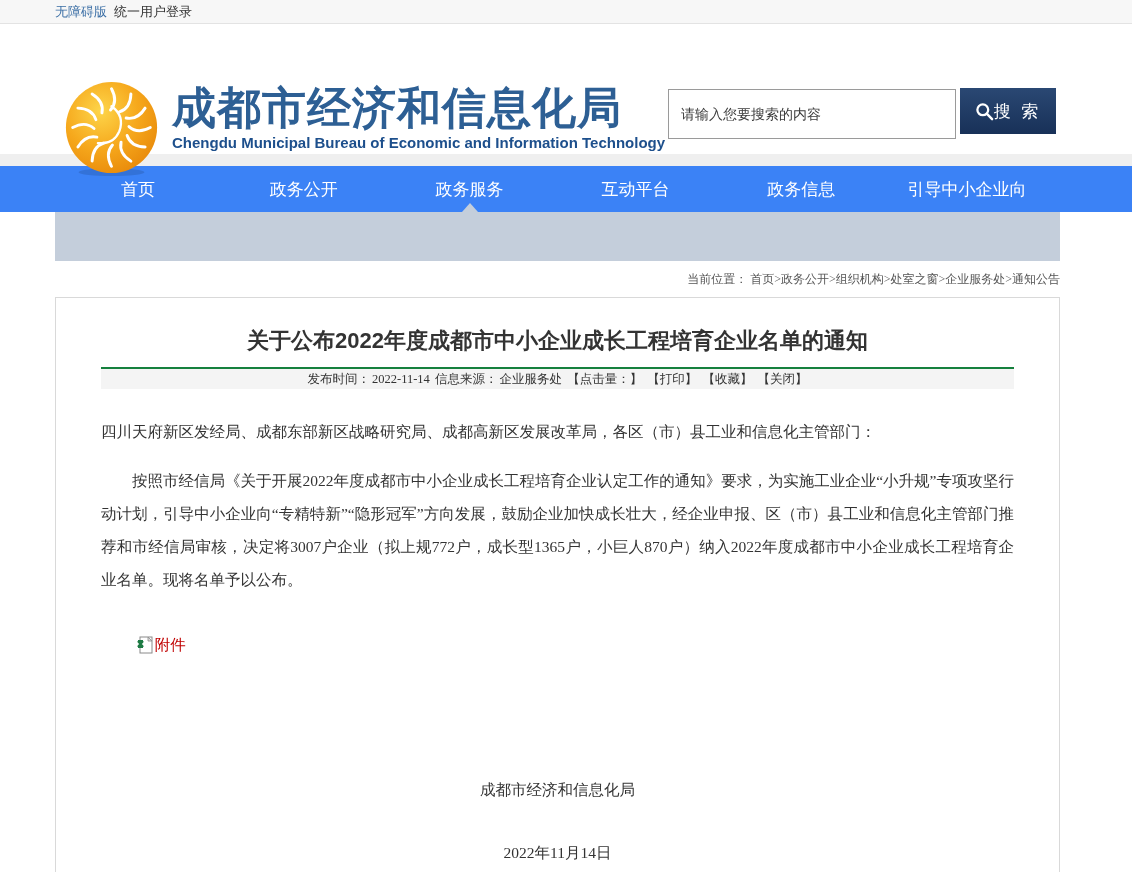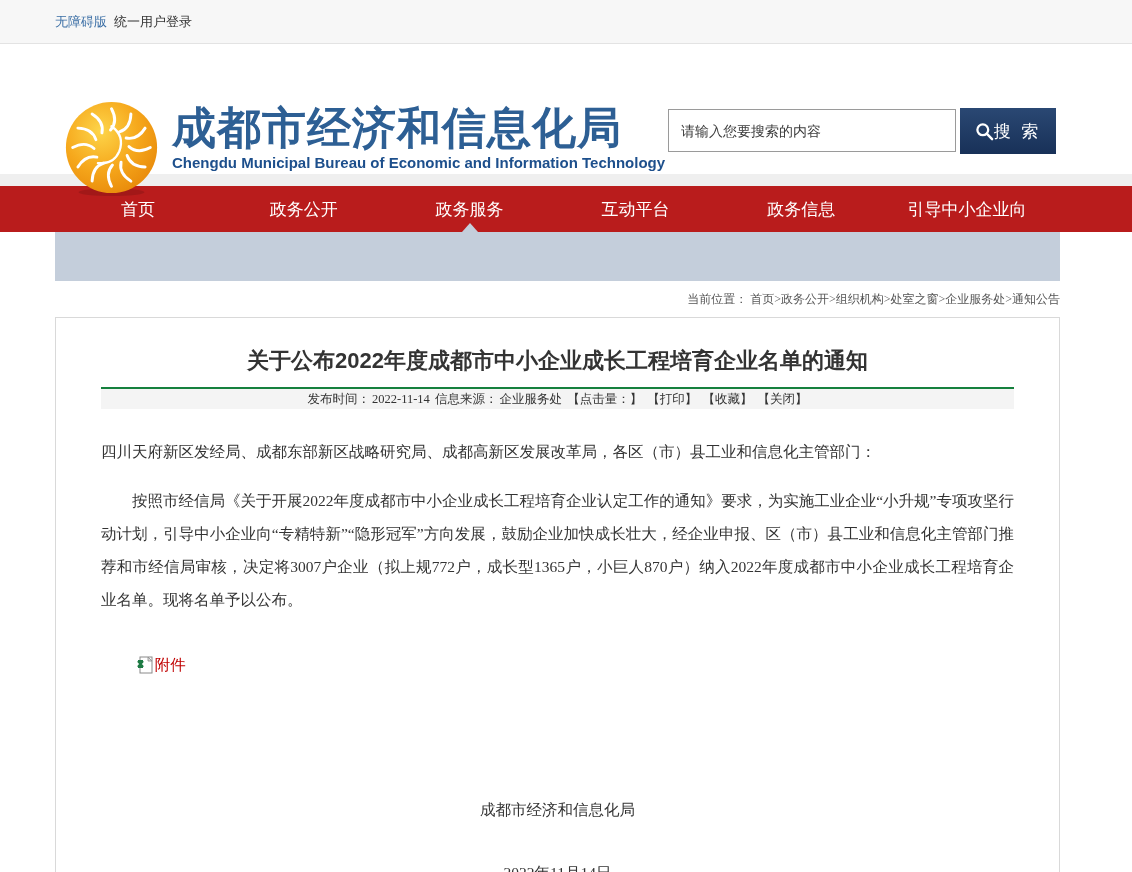--- a/index.html
+++ b/index.html
@@ -1,45 +1,45 @@
 <!DOCTYPE html>
 <html><head>
 <meta charset="utf-8">
 <style>
   * { margin:0; padding:0; box-sizing:border-box; }
   html,body { width:1132px; height:872px; overflow:hidden; background:#fff;
     font-family:"Liberation Sans", sans-serif; }
 
   
-  .topbar { height:44px; background:#f7f7f7; border-bottom:1px solid #e3e3e3;
+  .topbar { height:24px; background:#f7f7f7; border-bottom:1px solid #e3e3e3;
     display:flex; align-items:center; padding-left:55px; font-size:13px; }
   .topbar a { text-decoration:none; cursor:pointer; }
   .link-accessible { color:#3a6ea5; text-decoration:underline; margin-right:7px; }
   .link-login { color:#333; }
 
   
   .header { height:130px; background:#fff; position:relative; }
   .logo { position:absolute; left:63px; top:56px; width:97px; height:97px; }
   .brand { position:absolute; left:172px; top:60px; }
   .site-name { font-size:44px; font-weight:bold; color:#2d5f94; letter-spacing:1px;
     line-height:48px; }
   .site-name-en { font-size:15px; font-weight:bold; color:#1d4f8c; margin-top:2px;
     letter-spacing:0px; }
   .search-wrap { position:absolute; left:668px; top:65px; display:flex; }
-  .search-input { width:288px; height:43px; border:1px solid #9a9a9a; font-size:14px;
+  .search-input { width:288px; height:50px; border:1px solid #9a9a9a; font-size:14px;
     padding:0 12px; color:#333; outline:none; font-family:"Liberation Sans",sans-serif; }
   .search-input::placeholder { color:#3c3c3c; opacity:1; }
   .search-btn { width:96px; height:46px; margin-left:4px; margin-top:-1px;
     background:linear-gradient(#2a4873,#183158); border:none; color:#fff;
     font-size:17px; display:flex; align-items:center; justify-content:center;
     cursor:pointer; letter-spacing:3px; }
 
   
   .nav-strip { height:12px; background:#efefef; }
-  .nav { height:46px; background:#b91c1c; display:flex; padding:0 82px 0 55px; }
+  .nav { height:46px; background:#3b82f6; display:flex; padding:0 82px 0 55px; }
   .nav-item { flex:1; color:#fff; font-size:17px; display:flex; align-items:center;
     justify-content:center; cursor:pointer; position:relative; }
   .nav-caret { position:absolute; bottom:0; left:50%; margin-left:-8px; width:0; height:0;
     border-left:8px solid transparent; border-right:8px solid transparent;
     border-bottom:9px solid #c4cedb; }
   .submenu { margin-left:55px; width:1005px; height:49px; background:#c4cedb; }
 
   
   .crumb-row { width:1005px; margin-left:55px; padding-top:10px; height:36px;
     text-align:right; font-size:12px; color:#555;

